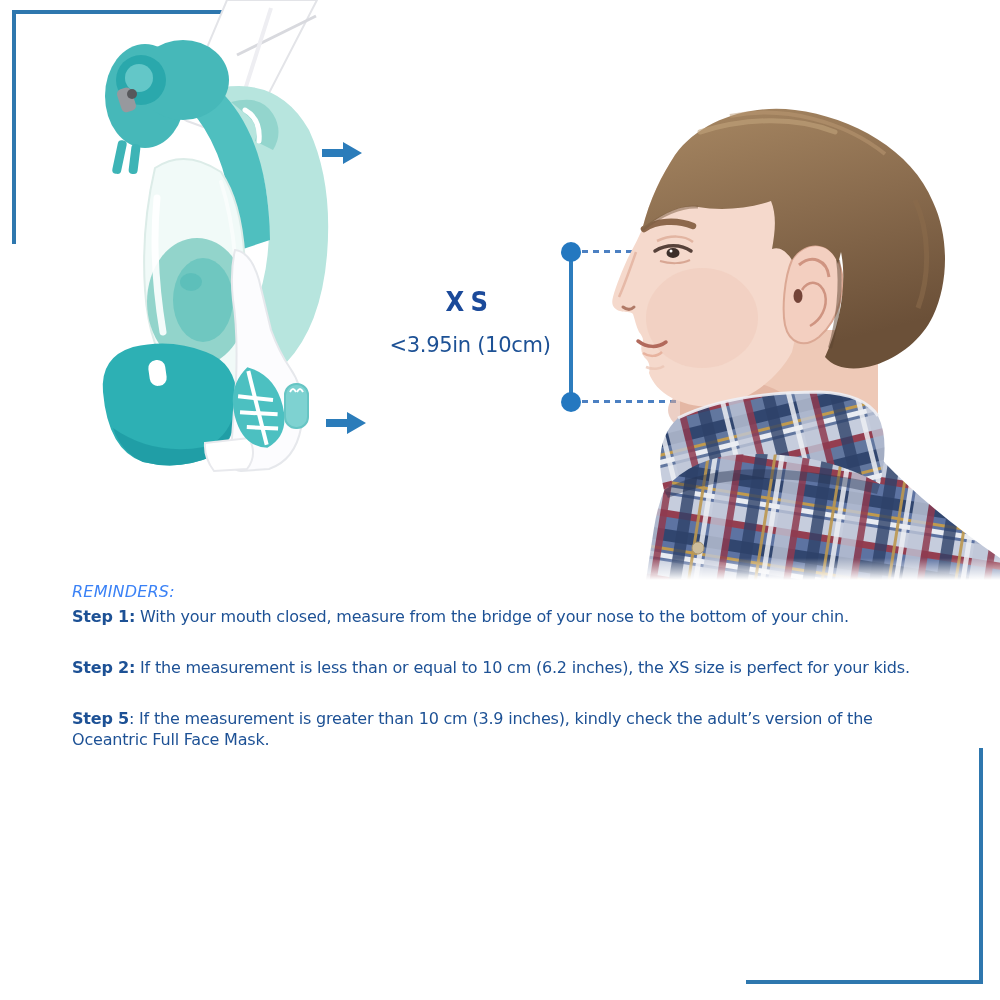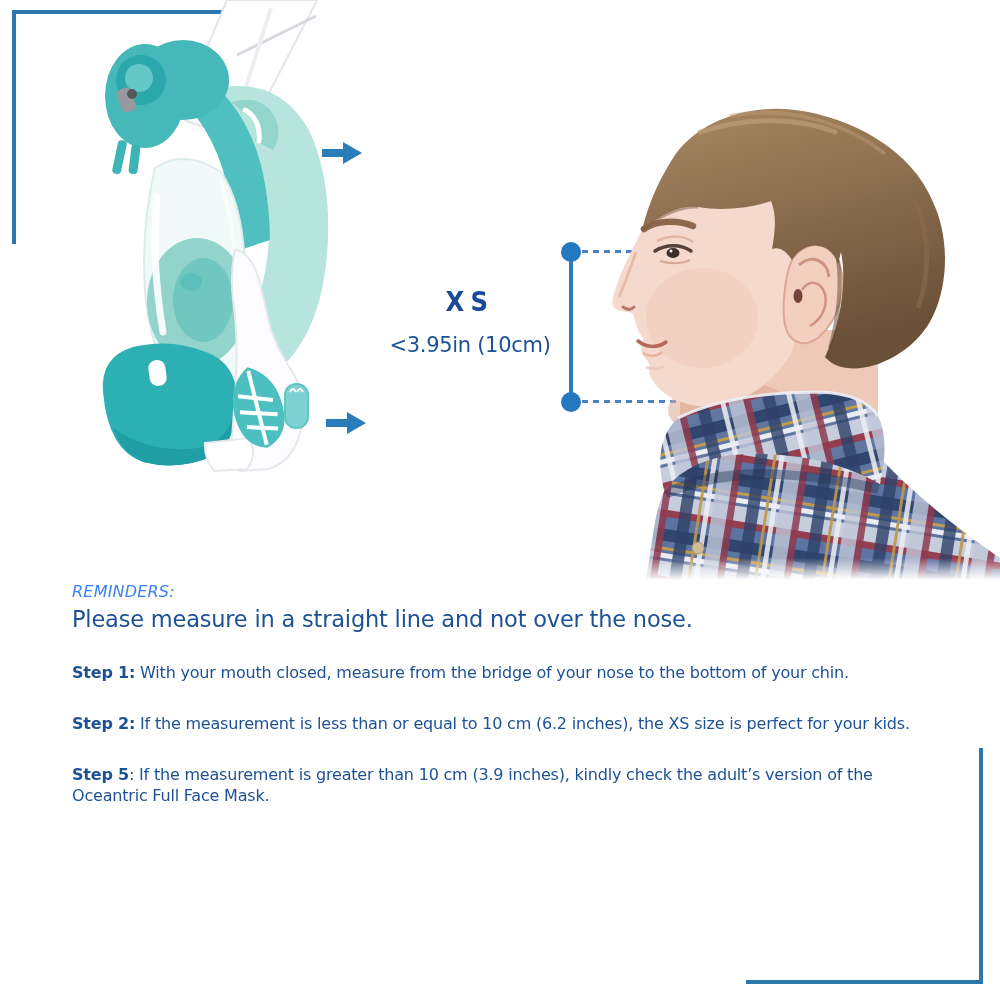--- a/index.html
+++ b/index.html
@@ -215,19 +215,18 @@
       <path d="M84 410 Q72 362 98 338 Q150 312 240 312 Q284 314 298 336 Q310 360 300 404 Q244 372 166 374 Q112 376 84 410 Z" fill="url(#plaid2)"></path>
       <path d="M84 410 Q150 372 300 404 L297 414 Q170 382 88 418 Z" fill="#23304e" opacity="0.4"></path>
       <path d="M98 338 Q150 312 240 312 Q284 314 298 336" stroke="#eef0f5" stroke-width="3" fill="none" opacity="0.9"></path>
       <circle cx="118" cy="468" r="6" fill="#cdbd9b" stroke="#a5946f"></circle>
       <rect x="50" y="478" width="370" height="22" fill="url(#fadeW)"></rect>
     </g>
   </svg>
 
   <section class="reminders">
     <h2>REMINDERS:</h2>
-    <p class="note">Please measure in a straight line and not over the nose.</p>
     <p class="step"><b>Step 1:</b><span> With your mouth closed, measure from the bridge of your nose to the bottom of your chin.</span></p>
     <p class="step"><b>Step 2:</b><span> If the measurement is less than or equal to 10 cm (6.2 inches), the XS size is perfect for your kids.</span></p>
     <p class="step"><b>Step 5</b><span>: If the measurement is greater than 10 cm (3.9 inches), kindly check the adult’s version of the Oceantric Full Face Mask.</span></p>
   </section>
 
 </div>
 
 </body></html>

